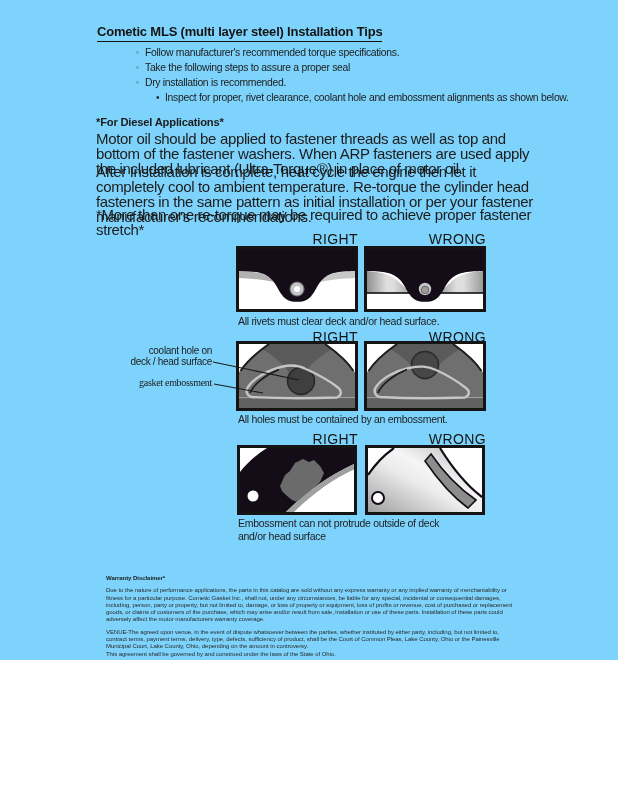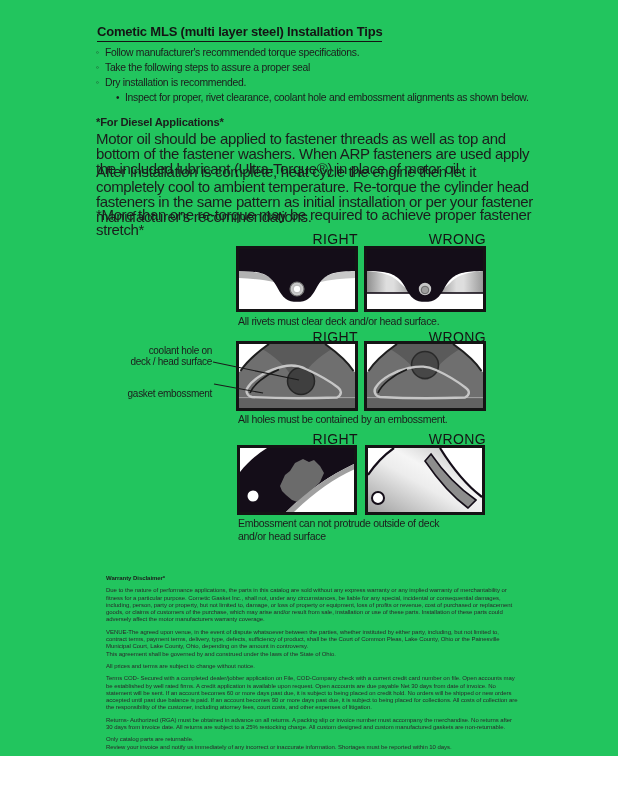--- a/index.html
+++ b/index.html
@@ -1,25 +1,25 @@
 <!DOCTYPE html>
 <html><head>
 <meta charset="utf-8">
 <style>
   html,body { margin:0; padding:0; background:#ffffff; }
   .page {
-    position:relative; width:618px; height:756px; background:#22c55e;
+    position:relative; width:618px; height:660px; background:#7dd3fc;
     font-family:"Liberation Sans","DejaVu Sans",sans-serif; color:#1c1c1c; overflow:hidden;
   }
   .title {
     position:absolute; left:97px; top:24px; font-size:13px; font-weight:bold;
     letter-spacing:-0.2px; border-bottom:1.5px solid #141414; padding-bottom:2px; color:#141414;
   }
   .bullets { position:absolute; left:96px; top:45px; font-size:10.4px; letter-spacing:-0.3px; line-height:15px; }
-  .b-row { white-space:nowrap; }
+  .b-row { white-space:nowrap;margin-left:40px; }
   .b-row .mk { display:inline-block; width:9px; font-size:8px; vertical-align:1px; }
   .b-sub { padding-left:20px; }
   .b-sub .mk { font-size:10px; vertical-align:0; }
   .diesel-h { position:absolute; left:96px; top:116px; font-size:11.2px; font-weight:bold; letter-spacing:-0.2px; }
   .bodytext { position:absolute; left:96px; width:445px; font-size:15px; line-height:15px; letter-spacing:-0.35px; }
   .p1 { top:131px; } .p2 { top:164px; } .p3 { top:207px; }
 
   .dlabel { position:absolute; width:122px; text-align:right; font-size:14px; letter-spacing:0.4px; color:#151515; }
   .dbox { position:absolute; border:3px solid #141414; background:#fff; }
   .dbox svg { display:block; width:100%; height:100%; }
@@ -88,21 +88,21 @@
   </div>
   <div class="dcap" style="top:315px;text-align:center;">All rivets must clear deck and/or head surface.</div>
 
   <div class="dlabel" style="left:236px; top:329px;">RIGHT</div>
   <div class="dlabel" style="left:364px; top:329px;">WRONG</div>
 
   <div class="ann" style="top:345px;">
     <div>coolant hole on</div>
     <div>deck / head surface</div>
   </div>
-  <div class="ann" style="top:388px;">gasket embossment</div>
+  <div class="ann" style="top:377px;font-family:Liberation Serif, serif;">gasket embossment</div>
 
   <div class="dbox r2" style="left:236px; top:341px;">
     <svg viewBox="0 0 116 64">
       <rect width="116" height="64" fill="#6f6f6f"></rect>
       <path d="M14,0 H102 C84,9 70,20 61,36 L55,36 C46,20 32,9 14,0 Z" fill="#5a5a5a"></path>
       <rect x="0" y="53" width="116" height="1.3" fill="#9e9e9e"></rect>
       <rect x="0" y="54.3" width="116" height="9.7" fill="#616161"></rect>
       <path d="M0,0 H30 C18,8.5 8,17 1.5,27 L0,28 Z" fill="#ffffff"></path>
       <path d="M30,0 C18,8.5 8,17 1.5,27" fill="none" stroke="#1e1e1e" stroke-width="2"></path>
       <path d="M116,0 H86 C98,8.5 108,17 114.5,27 L116,28 Z" fill="#ffffff"></path>

